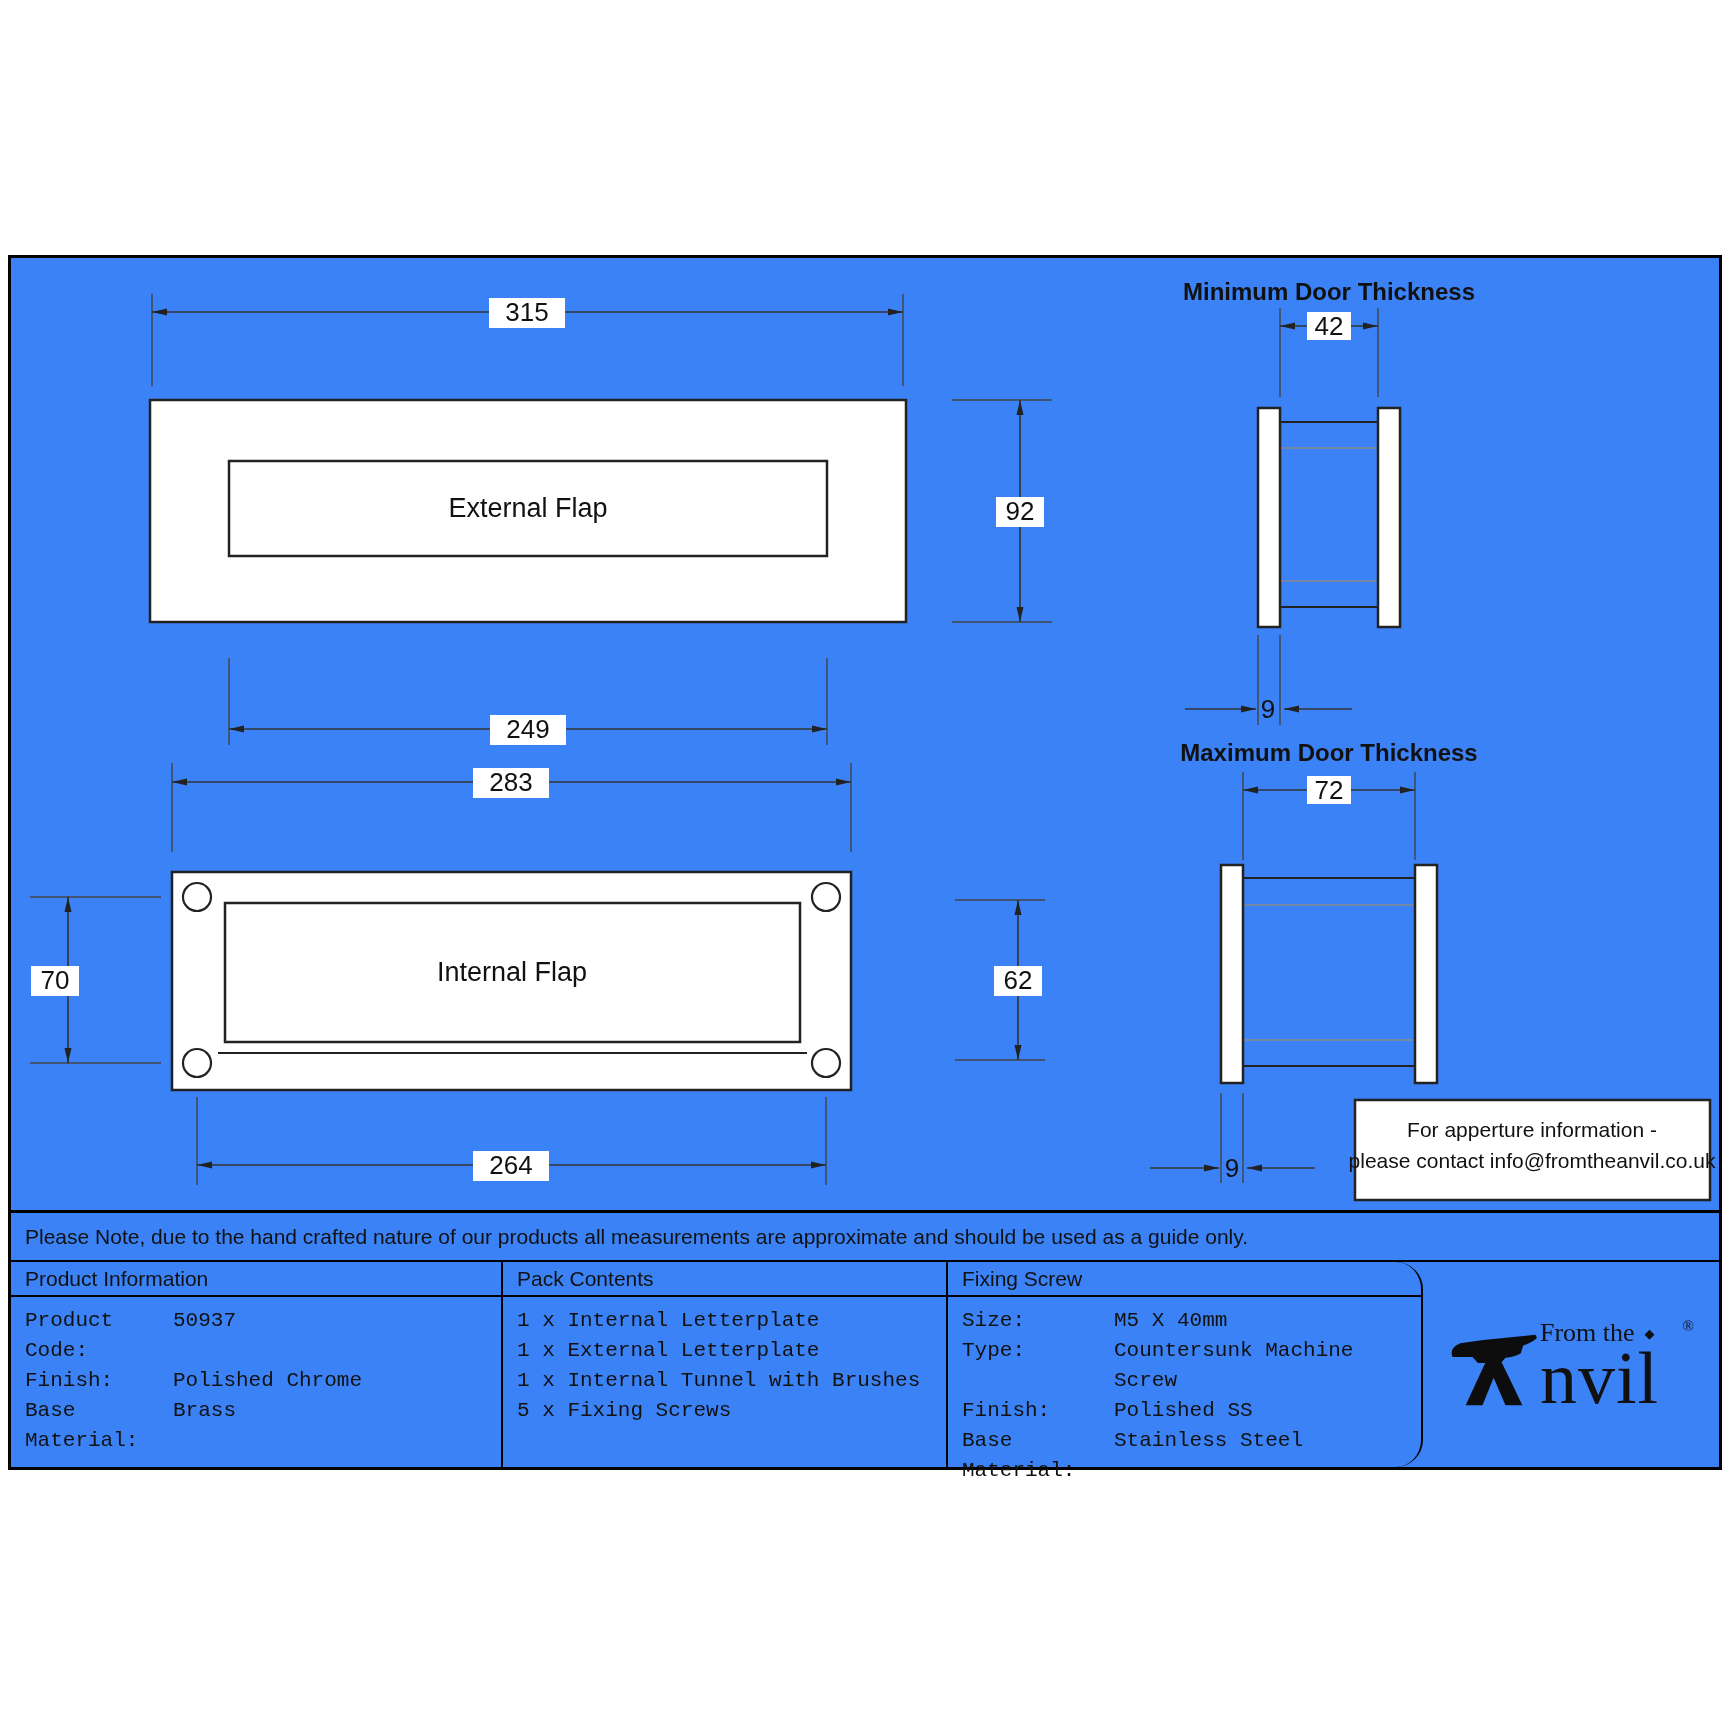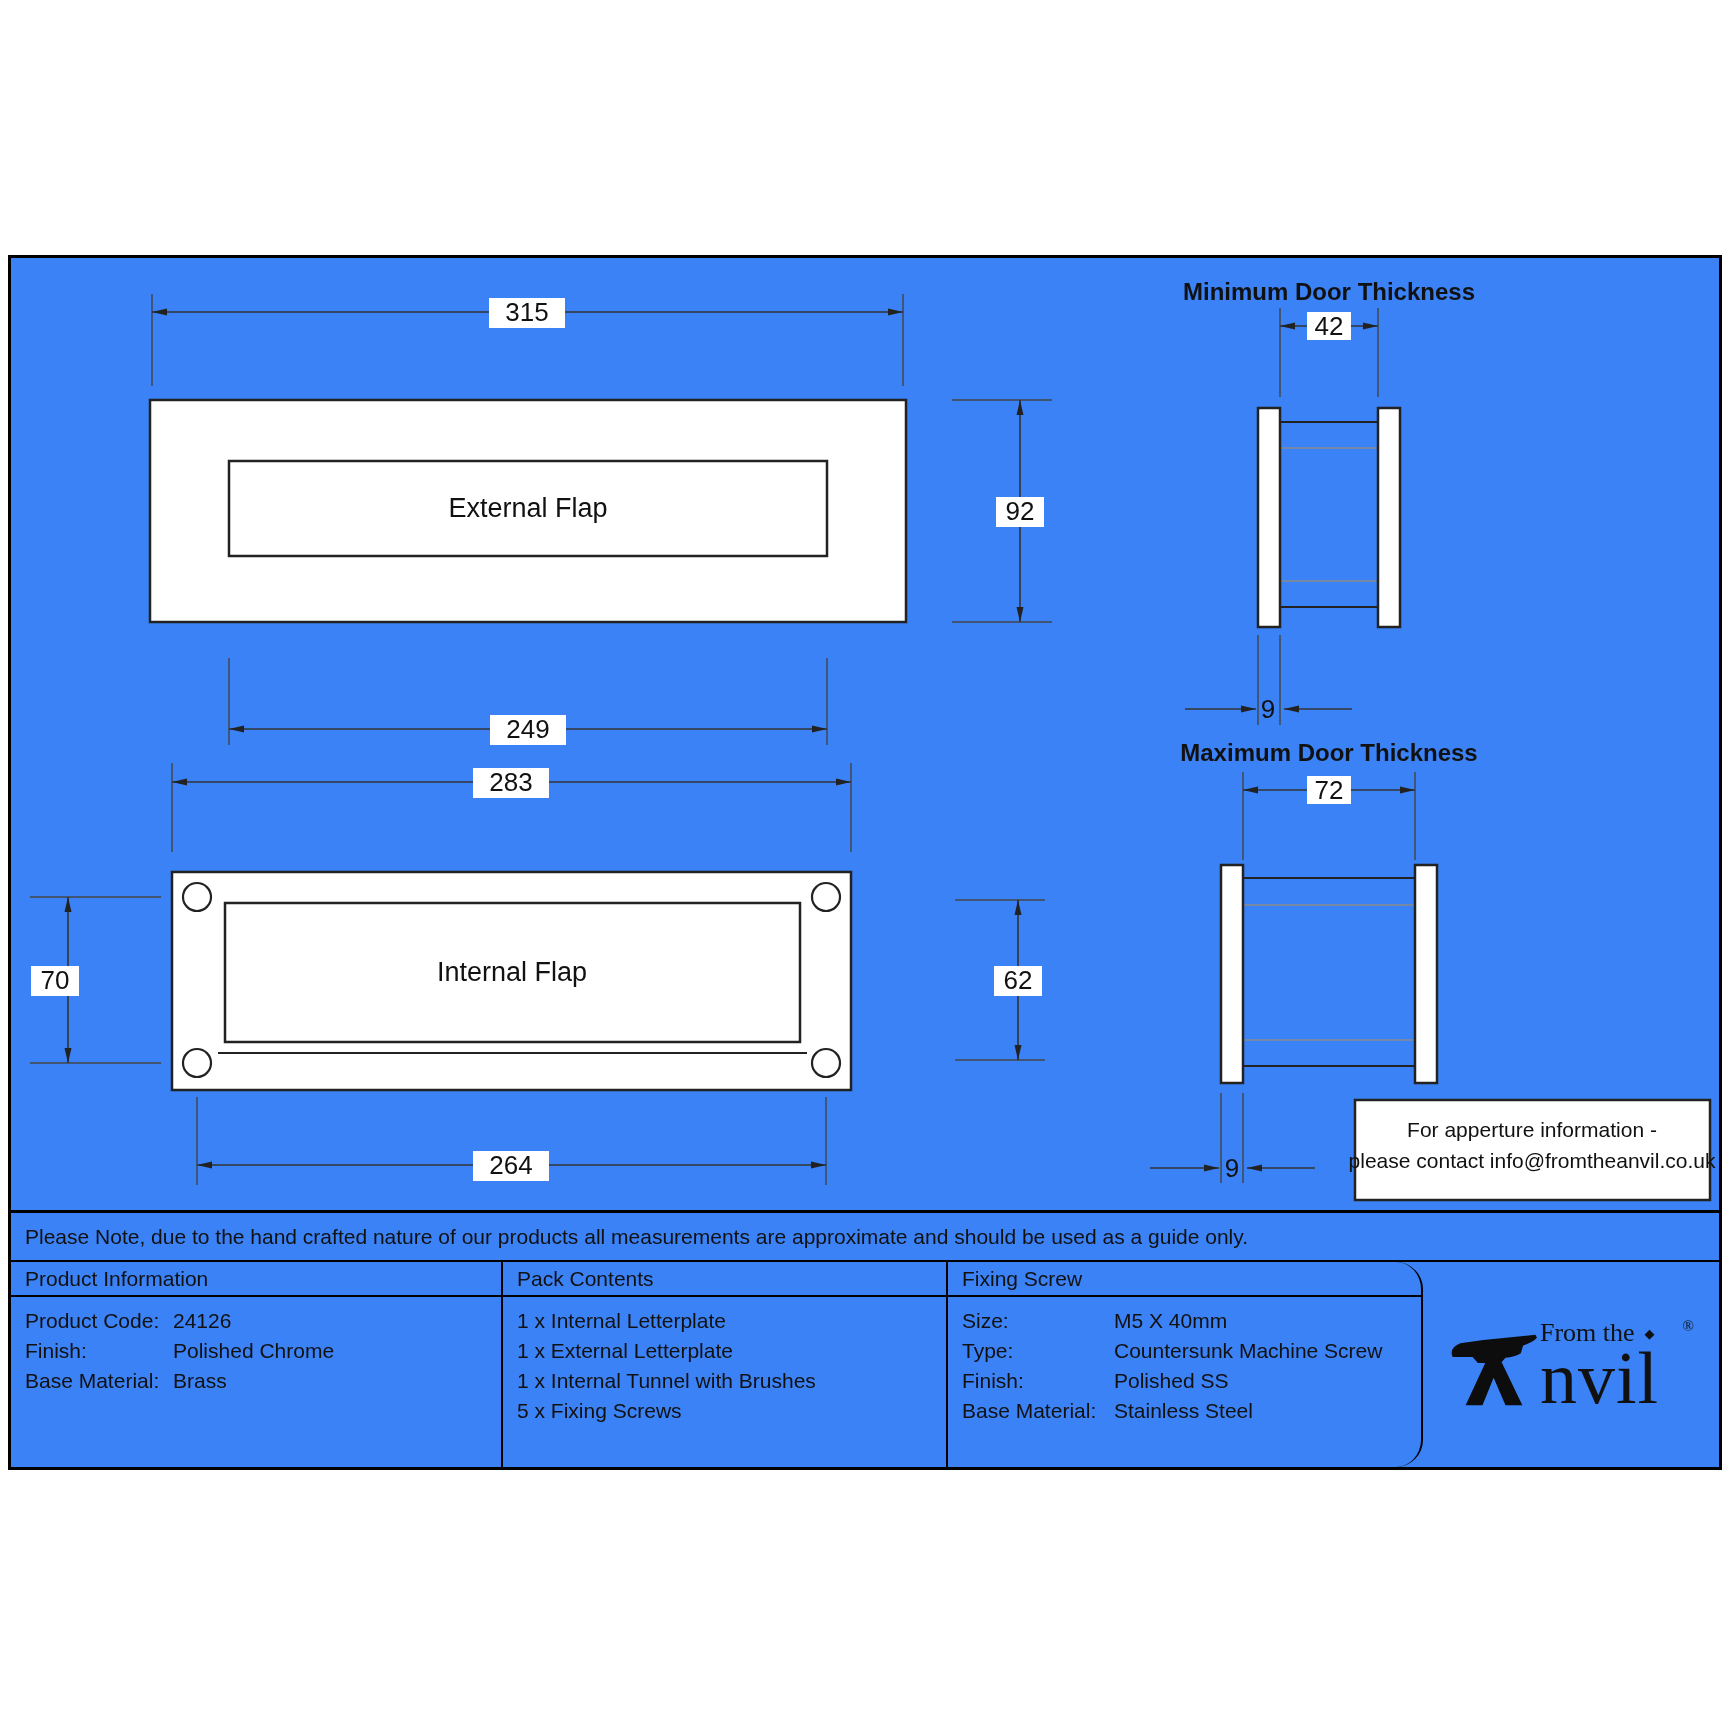--- a/index.html
+++ b/index.html
@@ -10,21 +10,21 @@
 
   .note-row{height:52px;box-sizing:border-box;border-top:3px solid #000;border-bottom:2px solid #000;
             display:flex;align-items:center;padding-left:14px;font-size:21px;}
   .table-region{display:flex;height:205px;}
   .col{box-sizing:border-box;border-right:2px solid #000;display:flex;flex-direction:column;}
   .col-product{width:492px;}
   .col-pack{width:445px;}
   .col-screw{width:475px;border-radius:27px;}
   .col-logo{flex:1;border-right:none;display:flex;align-items:center;justify-content:center;}
   .th{height:35px;box-sizing:border-box;border-bottom:2px solid #000;line-height:33px;padding-left:14px;font-size:21px;}
-  .td{flex:1;padding:9px 0 0 14px;font-size:21px;}
+  .td{flex:1;padding:9px 0 0 14px;font-size:21px;font-family:Liberation Mono, monospace;}
   .kv{display:flex;line-height:30px;}
   .kv .k{width:148px;flex:none;}
   .col-screw .kv .k{width:152px;}
   .list-line{line-height:30px;}
 
   
   .logo{display:flex;align-items:flex-start;}
   .logo svg{margin-top:10px;}
   .logo-right{position:relative;font-family:"Liberation Serif",serif;}
   .logo-top{display:flex;align-items:center;font-size:26px;height:28px;}
@@ -168,21 +168,21 @@
     <span>Please Note, due to the hand crafted nature of our products all measurements are approximate and should be used as a guide only.</span>
   </div>
 
   <div class="table-region">
 
     <div class="col col-product">
       <div class="th">Product Information</div>
       <div class="td">
         <div class="kv">
           <span class="k">Product Code:</span>
-          <span class="v">24126</span>
+          <span class="v">50937</span>
         </div>
         <div class="kv">
           <span class="k">Finish:</span>
           <span class="v">Polished Chrome</span>
         </div>
         <div class="kv">
           <span class="k">Base Material:</span>
           <span class="v">Brass</span>
         </div>
       </div>

